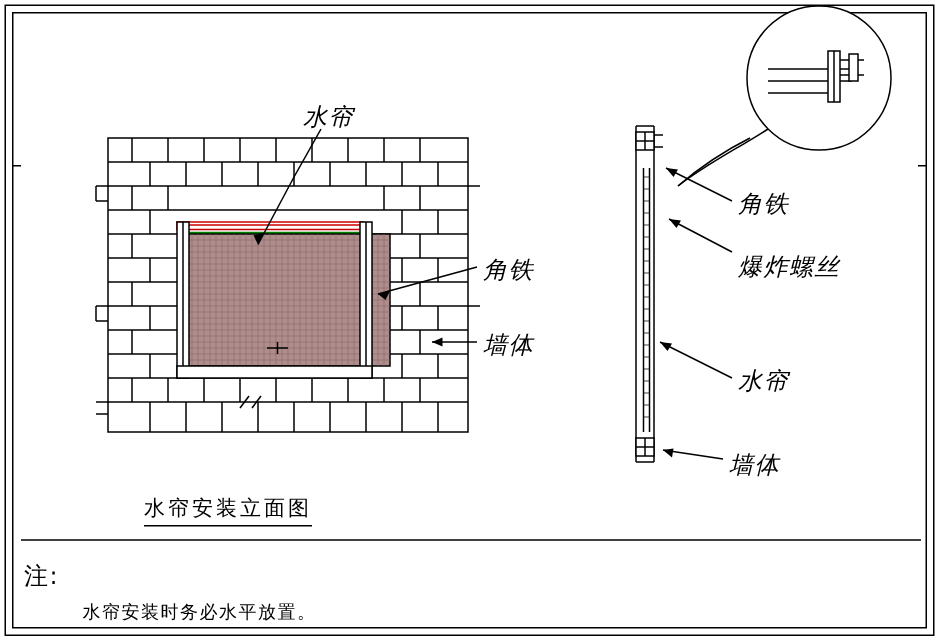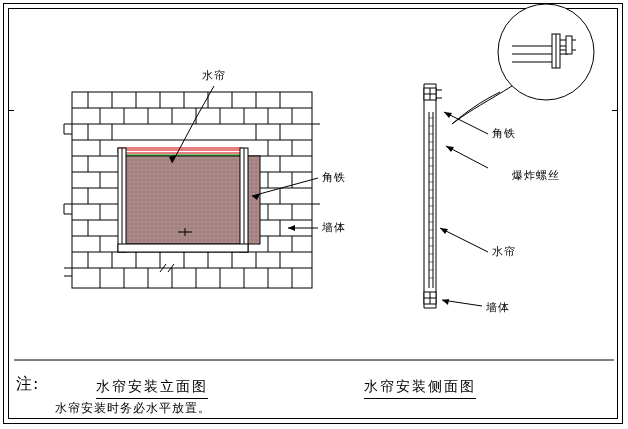--- a/index.html
+++ b/index.html
@@ -44,39 +44,39 @@
     width: 628px;
     height: 429px;
   }
   .lbl {
     position: absolute;
     color: #000000;
     white-space: nowrap;
     font-family: "DejaVu Sans", sans-serif;
   }
   .lbl-cn {
-    font-size: 11px;
+    font-size: 16px;
     letter-spacing: 1px;
+    font-style: italic;
   }
   .title-cn {
     font-size: 14px;
     letter-spacing: 2px;
   }
   .note-head {
     font-size: 16px;
     letter-spacing: 1px;
   }
   .note-body {
     font-size: 12px;
     letter-spacing: 1px;
   }
   .underline {
     border-bottom: 1px solid #000000;
     padding-bottom: 2px;
-    margin-top: 48px;
   }
 </style>
 </head>
 <body>
 
 <div id="root">
 
   <div class="frame-outer"></div>
   <div class="frame-inner"></div>
 
@@ -342,23 +342,22 @@
     </g>
 
     <line x1="14" y1="360" x2="614" y2="360" stroke="#000000" stroke-width="1"></line>
   </svg>
 
   <div class="lbl lbl-cn" style="left:202px; top:68px;">水帘</div>
   <div class="lbl lbl-cn" style="left:322px; top:170px;">角铁</div>
   <div class="lbl lbl-cn" style="left:322px; top:220px;">墙体</div>
 
   <div class="lbl lbl-cn" style="left:492px; top:126px;">角铁</div>
-  <div class="lbl lbl-cn" style="left:512px; top:168px;">爆炸螺丝</div>
+  <div class="lbl lbl-cn" style="left:492px; top:168px;">爆炸螺丝</div>
   <div class="lbl lbl-cn" style="left:492px; top:244px;">水帘</div>
   <div class="lbl lbl-cn" style="left:486px; top:300px;">墙体</div>
 
   <div class="lbl title-cn underline" style="left:96px; top:330px;">水帘安装立面图</div>
-  <div class="lbl title-cn underline" style="left:364px; top:330px;">水帘安装侧面图</div>
 
   <div class="lbl note-head" style="left:16px; top:374px;">注:</div>
   <div class="lbl note-body" style="left:55px; top:400px;">水帘安装时务必水平放置。</div>
 
 </div>
 
 </body></html>

